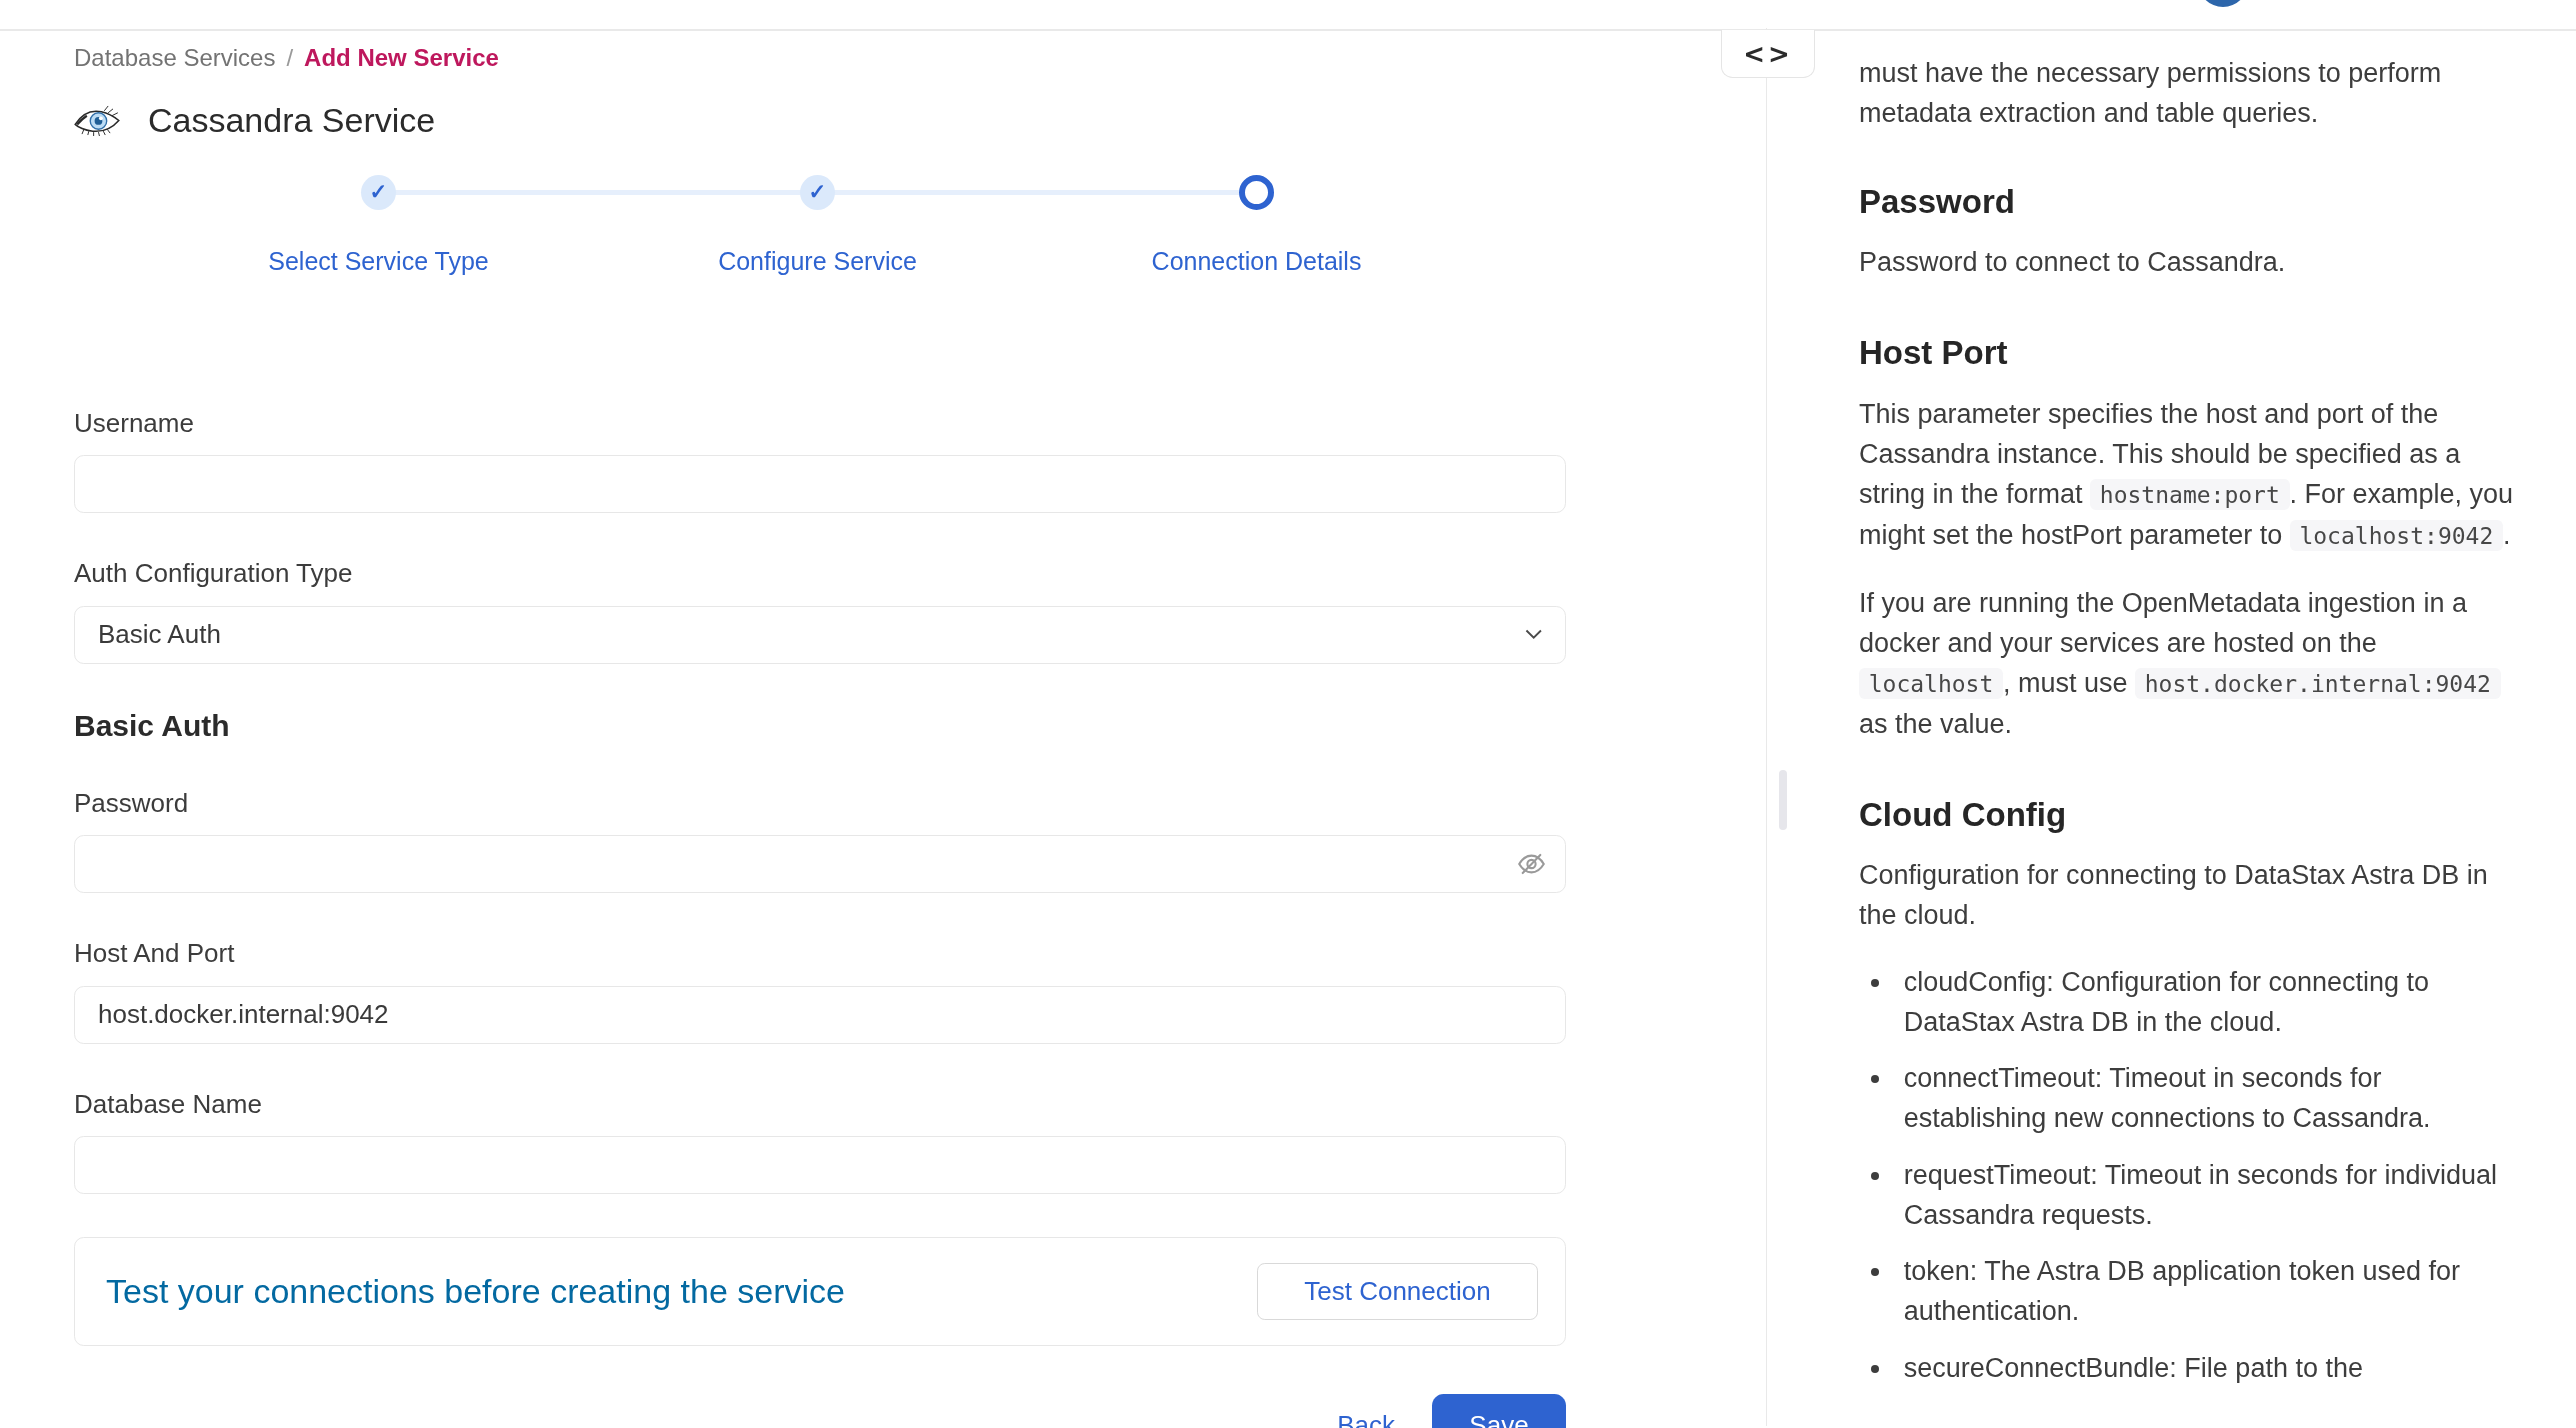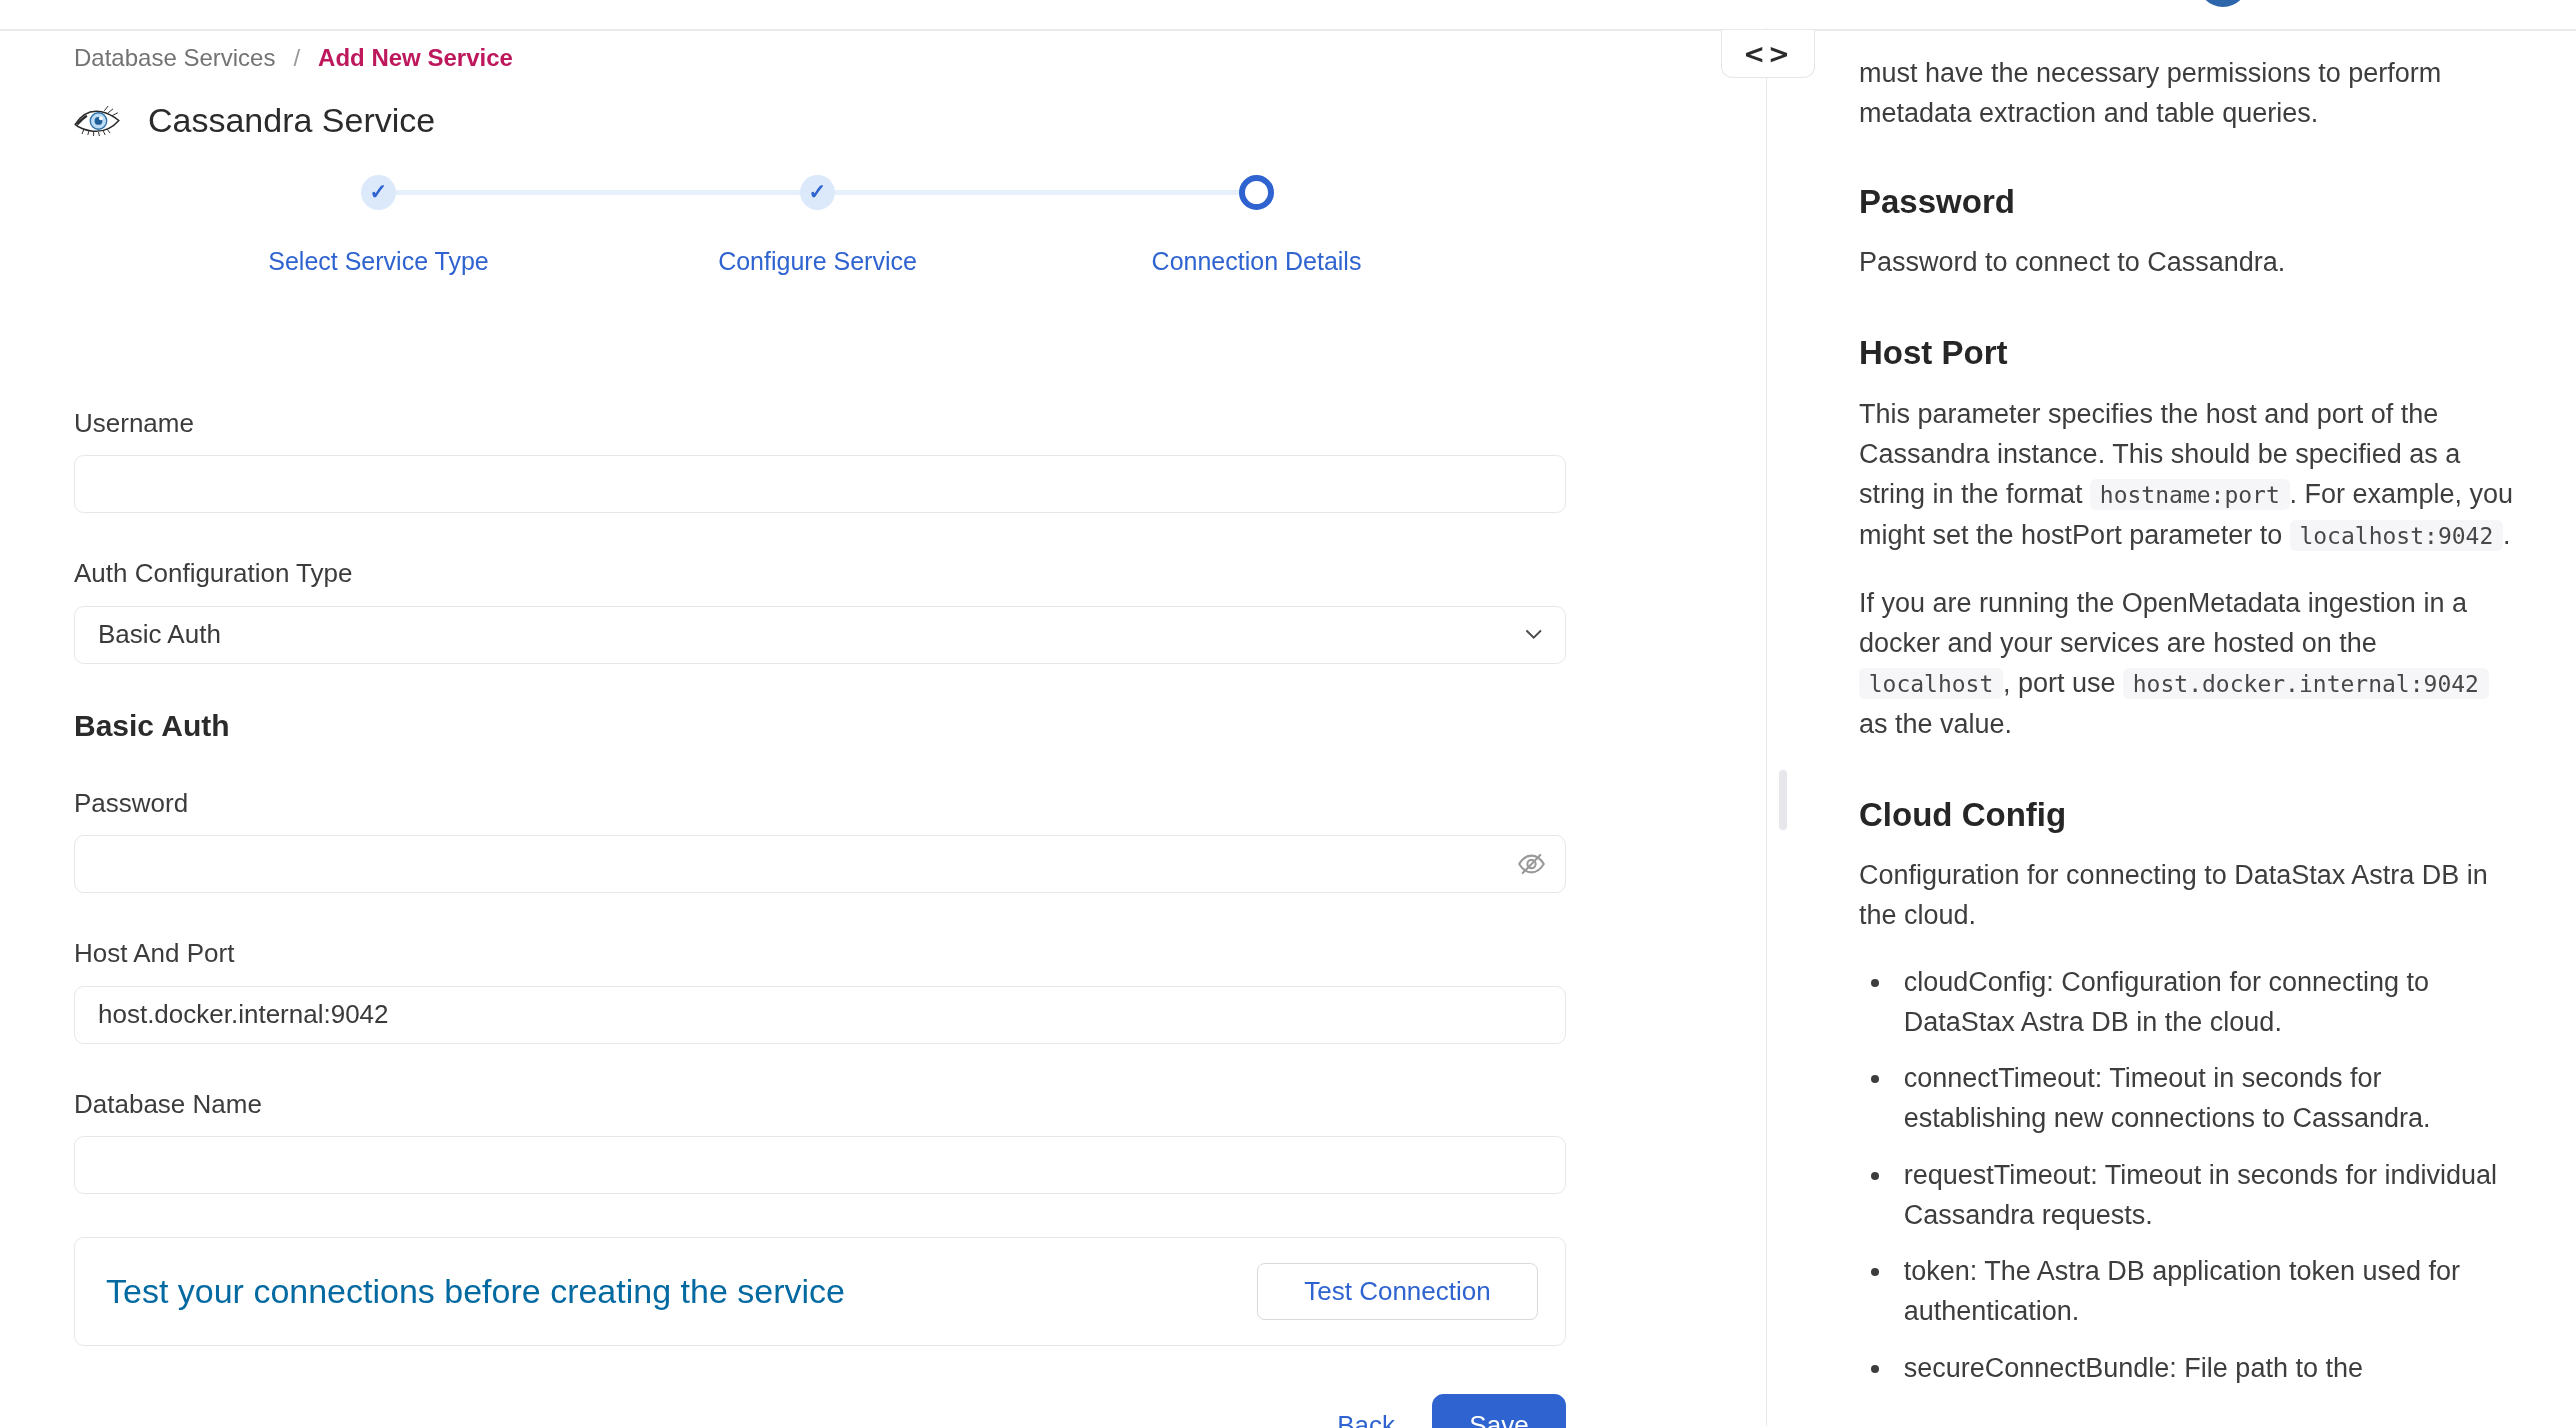--- a/index.html
+++ b/index.html
@@ -8,21 +8,21 @@
           font-family:"Liberation Sans", sans-serif; color:#3d3d3d; }
 
   .top-rule { position:absolute; top:29px; left:0; width:2576px; height:1.9px; background:#e9e9e9; }
   .avatar { position:absolute; left:2198px; top:-43px; width:50px; height:50px; border-radius:50%;
             background:#2d66ab; }
 
   
   .left-pane { position:absolute; left:0; top:31px; width:1766px; height:1398px;
                padding:0 200px 0 74px; }
 
-  .breadcrumb { margin-top:12.6px; font-size:24px; display:flex; align-items:flex-start; gap:18px; }
+  .breadcrumb { margin-top:12.6px; font-size:24px; display:flex; align-items:flex-start; gap:11px; }
   .crumb-link { color:#737373; cursor:pointer; }
   .crumb-sep { color:#9a9a9a; }
   .crumb-current { color:#be185d; font-weight:600; }
 
   .title-row { margin-top:29px; display:flex; align-items:center; gap:27px; }
   .page-title { font-size:34px; font-weight:500; color:#2b2b2b; }
   .logo svg { display:block; }
 
   .stepper { position:relative; margin:35px 0 0 85px; width:1318px; }
   .step-line { position:absolute; left:220px; top:15.5px; width:878px; height:4.8px; background:#e6effc; }
@@ -190,21 +190,21 @@
   <div class="scroll-thumb"></div>
 
   <div class="right-pane doc">
     <p>must have the necessary permissions to perform metadata extraction and table queries.</p>
 
     <h2 class="first">Password</h2>
     <p>Password to connect to Cassandra.</p>
 
     <h2>Host Port</h2>
     <p><span>This parameter specifies the host and port of the Cassandra instance. This should be specified as a string in the format </span><span class="code">hostname:port</span><span>. For example, you might set the hostPort parameter to </span><span class="code">localhost:9042</span><span>.</span></p>
-    <p><span>If you are running the OpenMetadata ingestion in a docker and your services are hosted on the </span><span class="code">localhost</span><span>, port use </span><span class="code">host.docker.internal:9042</span><span> as the value.</span></p>
+    <p><span>If you are running the OpenMetadata ingestion in a docker and your services are hosted on the </span><span class="code">localhost</span><span>, must use </span><span class="code">host.docker.internal:9042</span><span> as the value.</span></p>
 
     <h2>Cloud Config</h2>
     <p>Configuration for connecting to DataStax Astra DB in the cloud.</p>
     <ul>
       <li>cloudConfig: Configuration for connecting to DataStax Astra DB in the cloud.</li>
       <li>connectTimeout: Timeout in seconds for establishing new connections to Cassandra.</li>
       <li>requestTimeout: Timeout in seconds for individual Cassandra requests.</li>
       <li>token: The Astra DB application token used for authentication.</li>
       <li>secureConnectBundle: File path to the</li>
     </ul>

